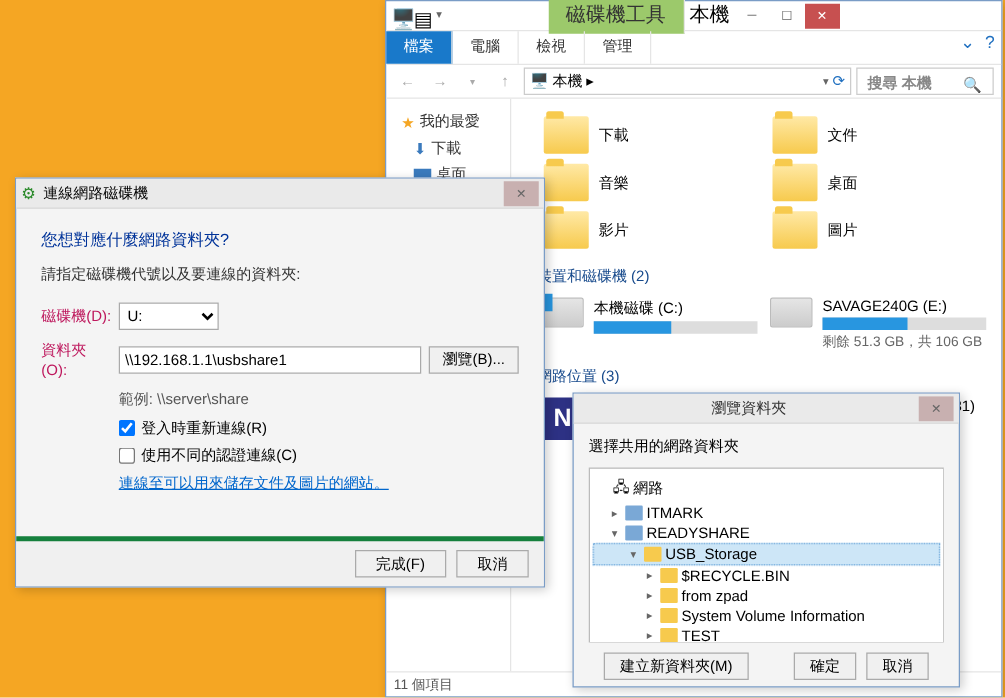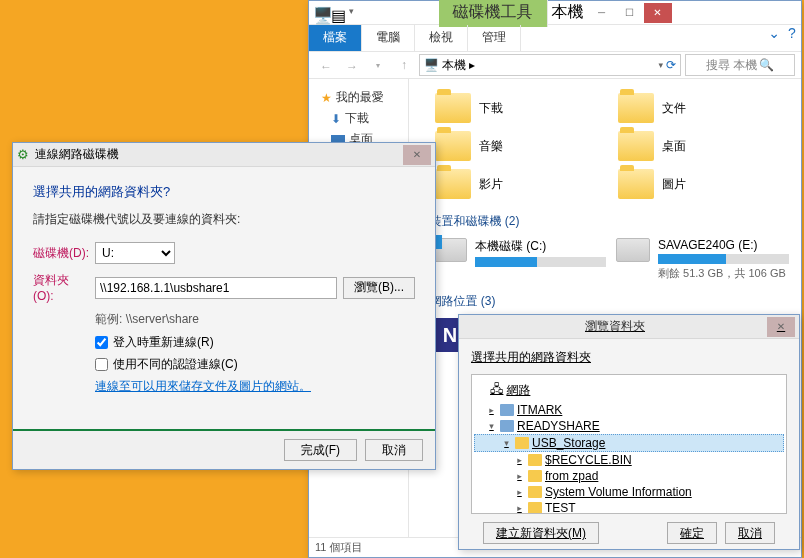--- a/index.html
+++ b/index.html
@@ -16,21 +16,21 @@
 .explorer { left: 308px; top: 0; width: 494px; height: 558px; }
 .explorer .qat { height: 24px; display: flex; align-items: center; padding: 0 4px; gap: 4px; border-bottom: 1px solid #e5e5e5; }
 .qat-icon { width: 14px; height: 14px; display: inline-block; }
 .ribbon-tabs { display: flex; height: 26px; font-size: 12px; }
 .ribbon-tab { padding: 4px 14px; cursor: pointer; border-right: 1px solid #e5e5e5; color: #333; }
 .ribbon-tab.active { background: #1979ca; color: #fff; }
 .ribbon-tab.context { background: #9cc96b; color: #333; }
 .addr-row { height: 28px; display: flex; align-items: center; padding: 2px 6px; gap: 4px; border-top: 1px solid #e5e5e5; border-bottom: 1px solid #e5e5e5; }
 .nav-btn { width: 22px; height: 22px; border-radius: 2px; display: flex; align-items: center; justify-content: center; color: #aaa; font-size: 12px; }
 .addr-box { flex: 1; height: 22px; border: 1px solid #ccc; display: flex; align-items: center; padding: 0 4px; font-size: 12px; gap: 3px; }
-.search-box { width: 110px; height: 22px; border: 1px solid #ccc; font-size: 12px; padding: 0 20px; color: #888; display: flex; align-items: center; }
+.search-box { width: 110px; height: 22px; border: 1px solid #ccc; font-size: 12px; padding: 0 8px; color: #888; display: flex; align-items: flex-end; font-weight: bold; }
 .explorer-body { display: flex; height: calc(100% - 24px - 26px - 28px - 20px); }
 .nav-pane { width: 100px; border-right: 1px solid #e5e5e5; padding: 8px 4px; font-size: 12px; }
 .nav-item { display: flex; align-items: center; gap: 4px; padding: 2px 2px 2px 8px; color: #333; cursor: pointer; }
 .content-pane { flex: 1; padding: 8px 12px; overflow: auto; font-size: 12px; }
 .group-header { display: flex; align-items: center; gap: 4px; color: #174a8c; font-size: 12px; padding: 4px 0; }
 .group-header::before { content: "▾"; font-size: 9px; color: #555; }
 .folder-grid { display: grid; grid-template-columns: 1fr 1fr; gap: 4px 10px; padding: 4px 0 8px 12px; }
 .folder-item { display: flex; align-items: center; gap: 8px; padding: 2px; }
 .folder-icon { width: 36px; height: 30px; background: linear-gradient(#ffe9a6,#f7ca4d); border-radius: 2px; position: relative; }
 .folder-icon::before { content: ""; position: absolute; top: -4px; left: 2px; width: 14px; height: 6px; background: #f7ca4d; border-radius: 2px 2px 0 0; }
@@ -54,25 +54,25 @@
 .md-head { color: #003399; font-size: 13px; margin-bottom: 10px; }
 .md-sub { font-size: 12px; color: #333; margin-bottom: 14px; }
 .md-row { display: flex; align-items: center; gap: 6px; margin-bottom: 8px; }
 .md-label { width: 56px; color: #be185d; }
 .md-select { width: 80px; height: 22px; border: 1px solid #aaa; font-size: 12px; padding: 0 2px; background: #fff; }
 .md-input { flex: 1; height: 22px; border: 1px solid #aaa; font-size: 12px; padding: 0 4px; background: #fff; }
 .md-btn { height: 22px; padding: 0 10px; font-size: 12px; background: #f0f0f0; border: 1px solid #aaa; cursor: pointer; }
 .md-example { margin-left: 62px; color: #555; font-size: 12px; margin-bottom: 6px; }
 .md-check { margin-left: 62px; display: flex; align-items: center; gap: 5px; margin-bottom: 5px; font-size: 12px; }
 .md-link { margin-left: 62px; color: #0066cc; text-decoration: underline; font-size: 12px; cursor: pointer; margin-top: 4px; }
-.md-footer { position: absolute; bottom: 0; left: 0; right: 0; height: 40px; background: #f0f0f0; border-top: 2px solid #15803d; display: flex; justify-content: flex-end; align-items: center; padding: 0 12px; gap: 8px; }
+.md-footer { position: absolute; bottom: 0; left: 0; right: 0; height: 40px; background: #f0f0f0; border-top: 4px solid #15803d; display: flex; justify-content: flex-end; align-items: center; padding: 0 12px; gap: 8px; }
 .md-footer .md-btn { padding: 2px 16px; }
 
 
-.browse { left: 458px; top: 314px; width: 342px; height: 236px; background: #f4f4f4; text-decoration: underline; }
+.browse { left: 458px; top: 314px; width: 310px; height: 236px; background: #f4f4f4; }
 .browse .titlebar { background: #eaeaea; justify-content: center; }
 .br-body { padding: 10px 12px; font-size: 12px; }
 .br-text { margin-bottom: 8px; }
 .br-tree { height: 140px; border: 1px solid #bbb; background: #fff; overflow: auto; padding: 4px 2px; font-size: 12px; }
 .tree-item { display: flex; align-items: center; gap: 3px; padding: 1px 0; white-space: nowrap; }
 .tree-toggle { width: 11px; font-size: 9px; color: #666; text-align: center; }
 .tree-icon { width: 14px; height: 12px; background: #f7ca4d; border-radius: 1px; display: inline-block; }
 .tree-icon.comp { background: #7aa8d6; }
 .tree-item.sel { background: #cde6f7; border: 1px dotted #5a9bd4; }
 .br-footer { display: flex; justify-content: flex-end; align-items: center; gap: 8px; padding: 8px 12px 0 12px; }
@@ -218,21 +218,21 @@
 <div class="mascot">🐧</div>
 
 <div class="window mapdrive">
   <div class="titlebar">
     <span style="color:#2a8a2a;font-size:13px">⚙</span>
     <span style="width:6px"></span>
     <span style="flex:1;text-align:left">連線網路磁碟機</span>
     <div class="winbtn close2">✕</div>
   </div>
   <div class="md-body">
-    <div class="md-head">選擇共用的網路資料夾?</div>
+    <div class="md-head">您想對應什麼網路資料夾?</div>
     <div class="md-sub">請指定磁碟機代號以及要連線的資料夾:</div>
     <div class="md-row">
       <div class="md-label">磁碟機(D):</div>
       <select class="md-select"><option>U:</option></select>
     </div>
     <div class="md-row">
       <div class="md-label">資料夾(O):</div>
       <input class="md-input" value="\\192.168.1.1\usbshare1" style="">
       <button class="md-btn">瀏覽(B)...</button>
     </div>

